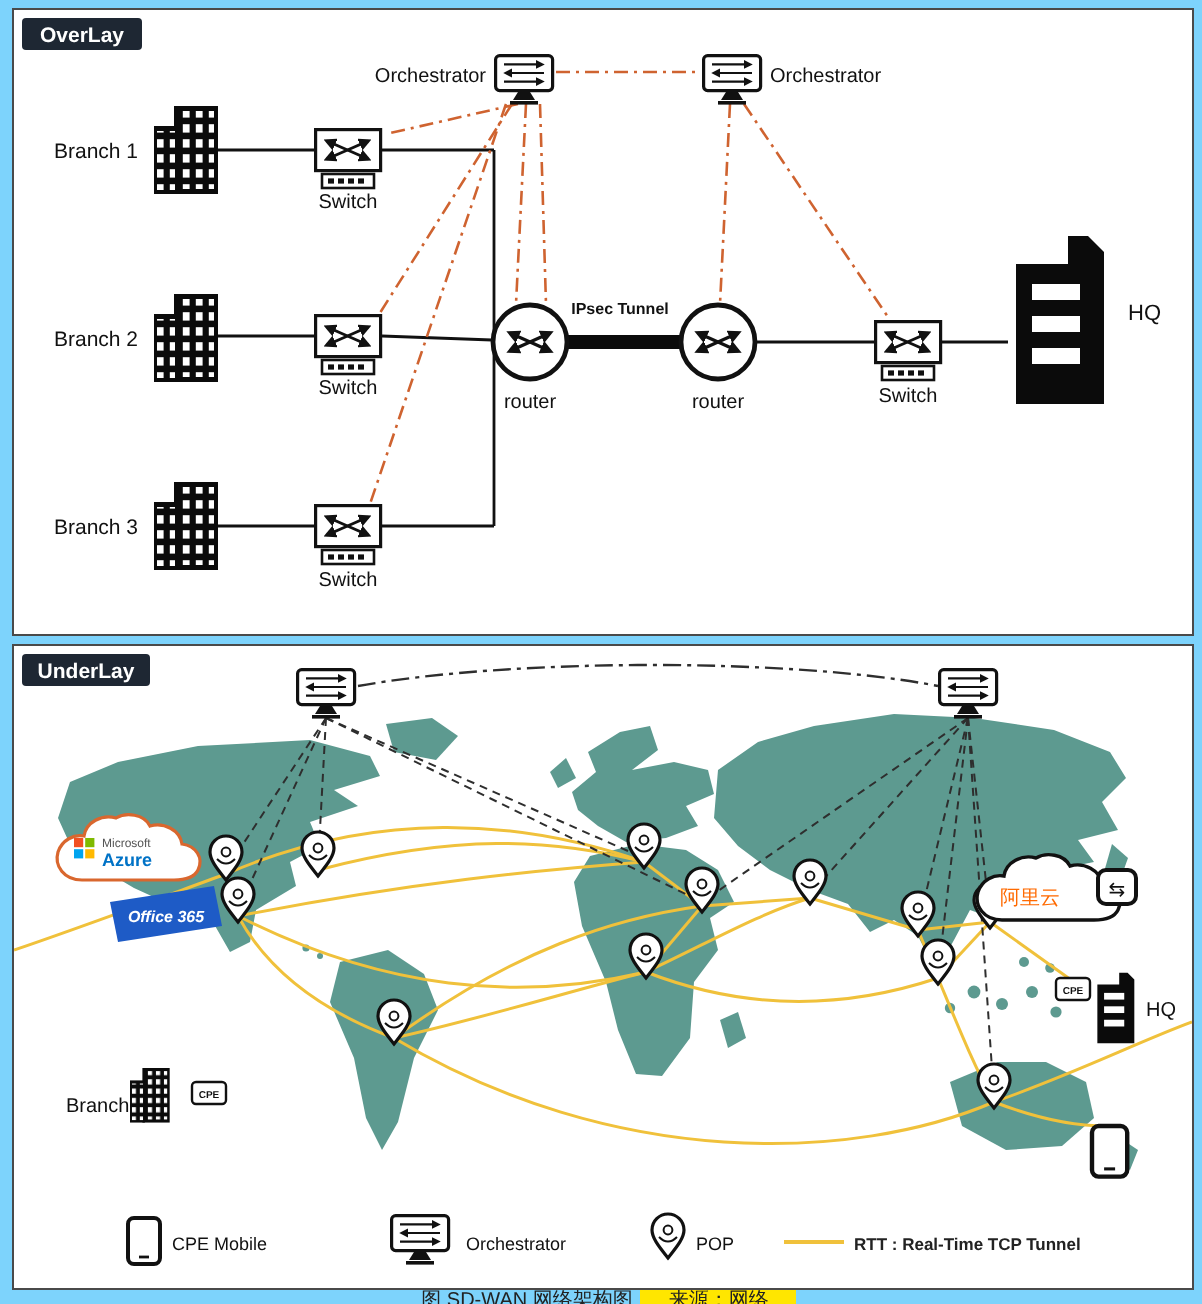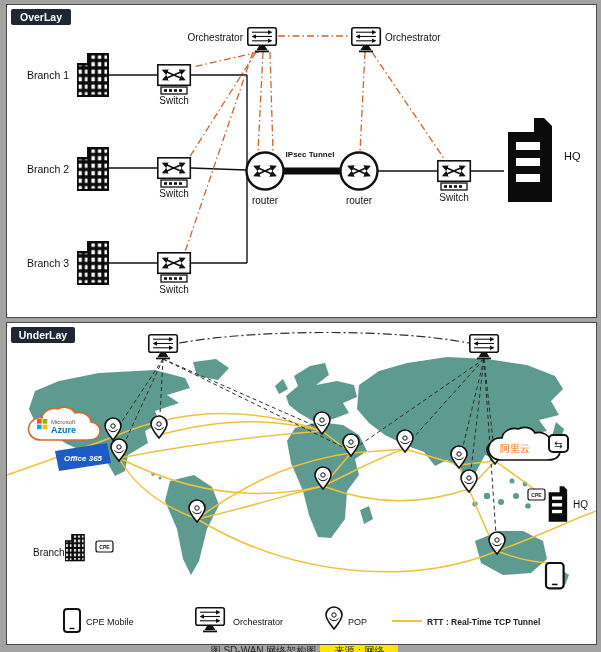--- a/index.html
+++ b/index.html
@@ -1,16 +1,16 @@
 <!DOCTYPE html>
 <html><head>
 <meta charset="utf-8">
 <style>
   html,body{margin:0;padding:0;background:#fff;}
-  .page{position:relative;width:601px;height:652px;background:#a3a3a3;overflow:hidden;
+  .page{position:relative;width:601px;height:652px;background:#7dd3fc;overflow:hidden;
         font-family:"Liberation Sans",sans-serif;}
   .panel{position:absolute;left:6px;width:589px;border:1px solid #4a4a4a;background:#fff;box-sizing:content-box;}
   .panel.overlay{top:4px;height:312px;}
   .panel.underlay{top:322px;height:321px;text-decoration:underline;}
   .panel svg{display:block;font-family:"Liberation Sans",sans-serif;}
   .caption{position:absolute;top:645px;left:4px;width:601px;text-align:center;
            font-size:10px;line-height:12px;color:#222;height:7px;overflow:hidden;white-space:nowrap;}
   .caption .hl{background:#ffe600;padding:0 14px;margin-left:4px;}
   .defs-holder{position:absolute;width:0;height:0;overflow:hidden;}
 </style>

